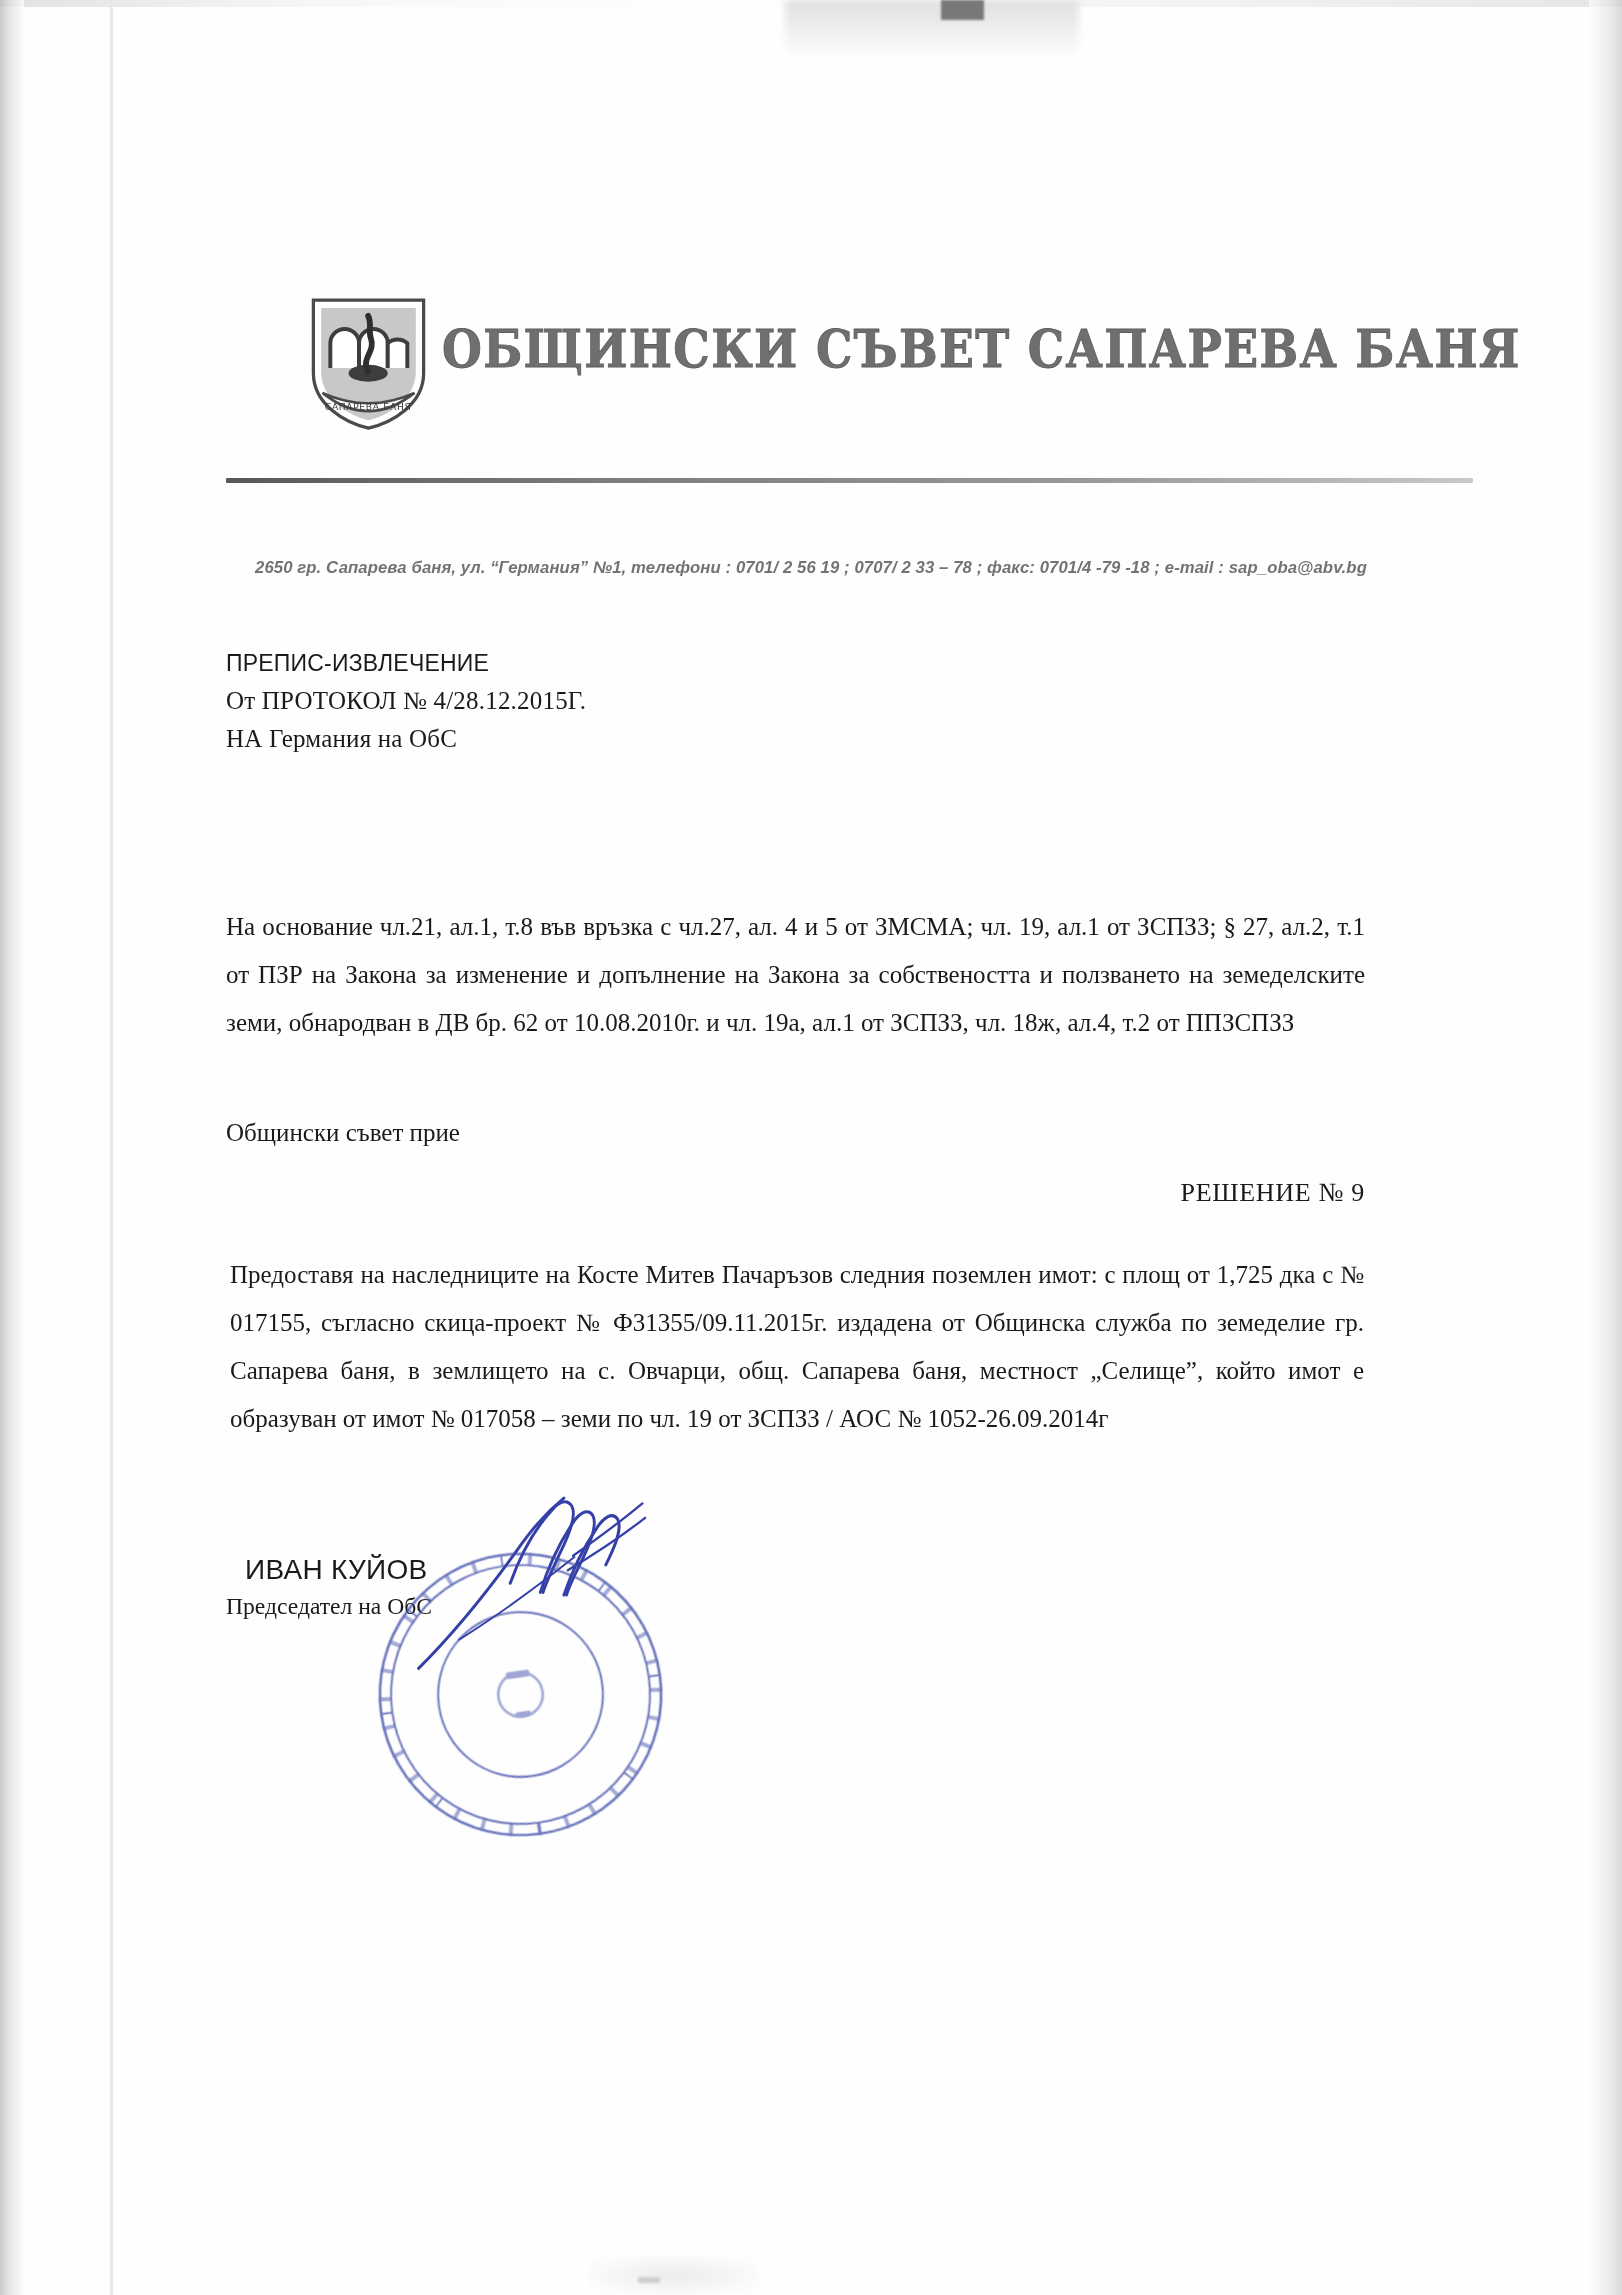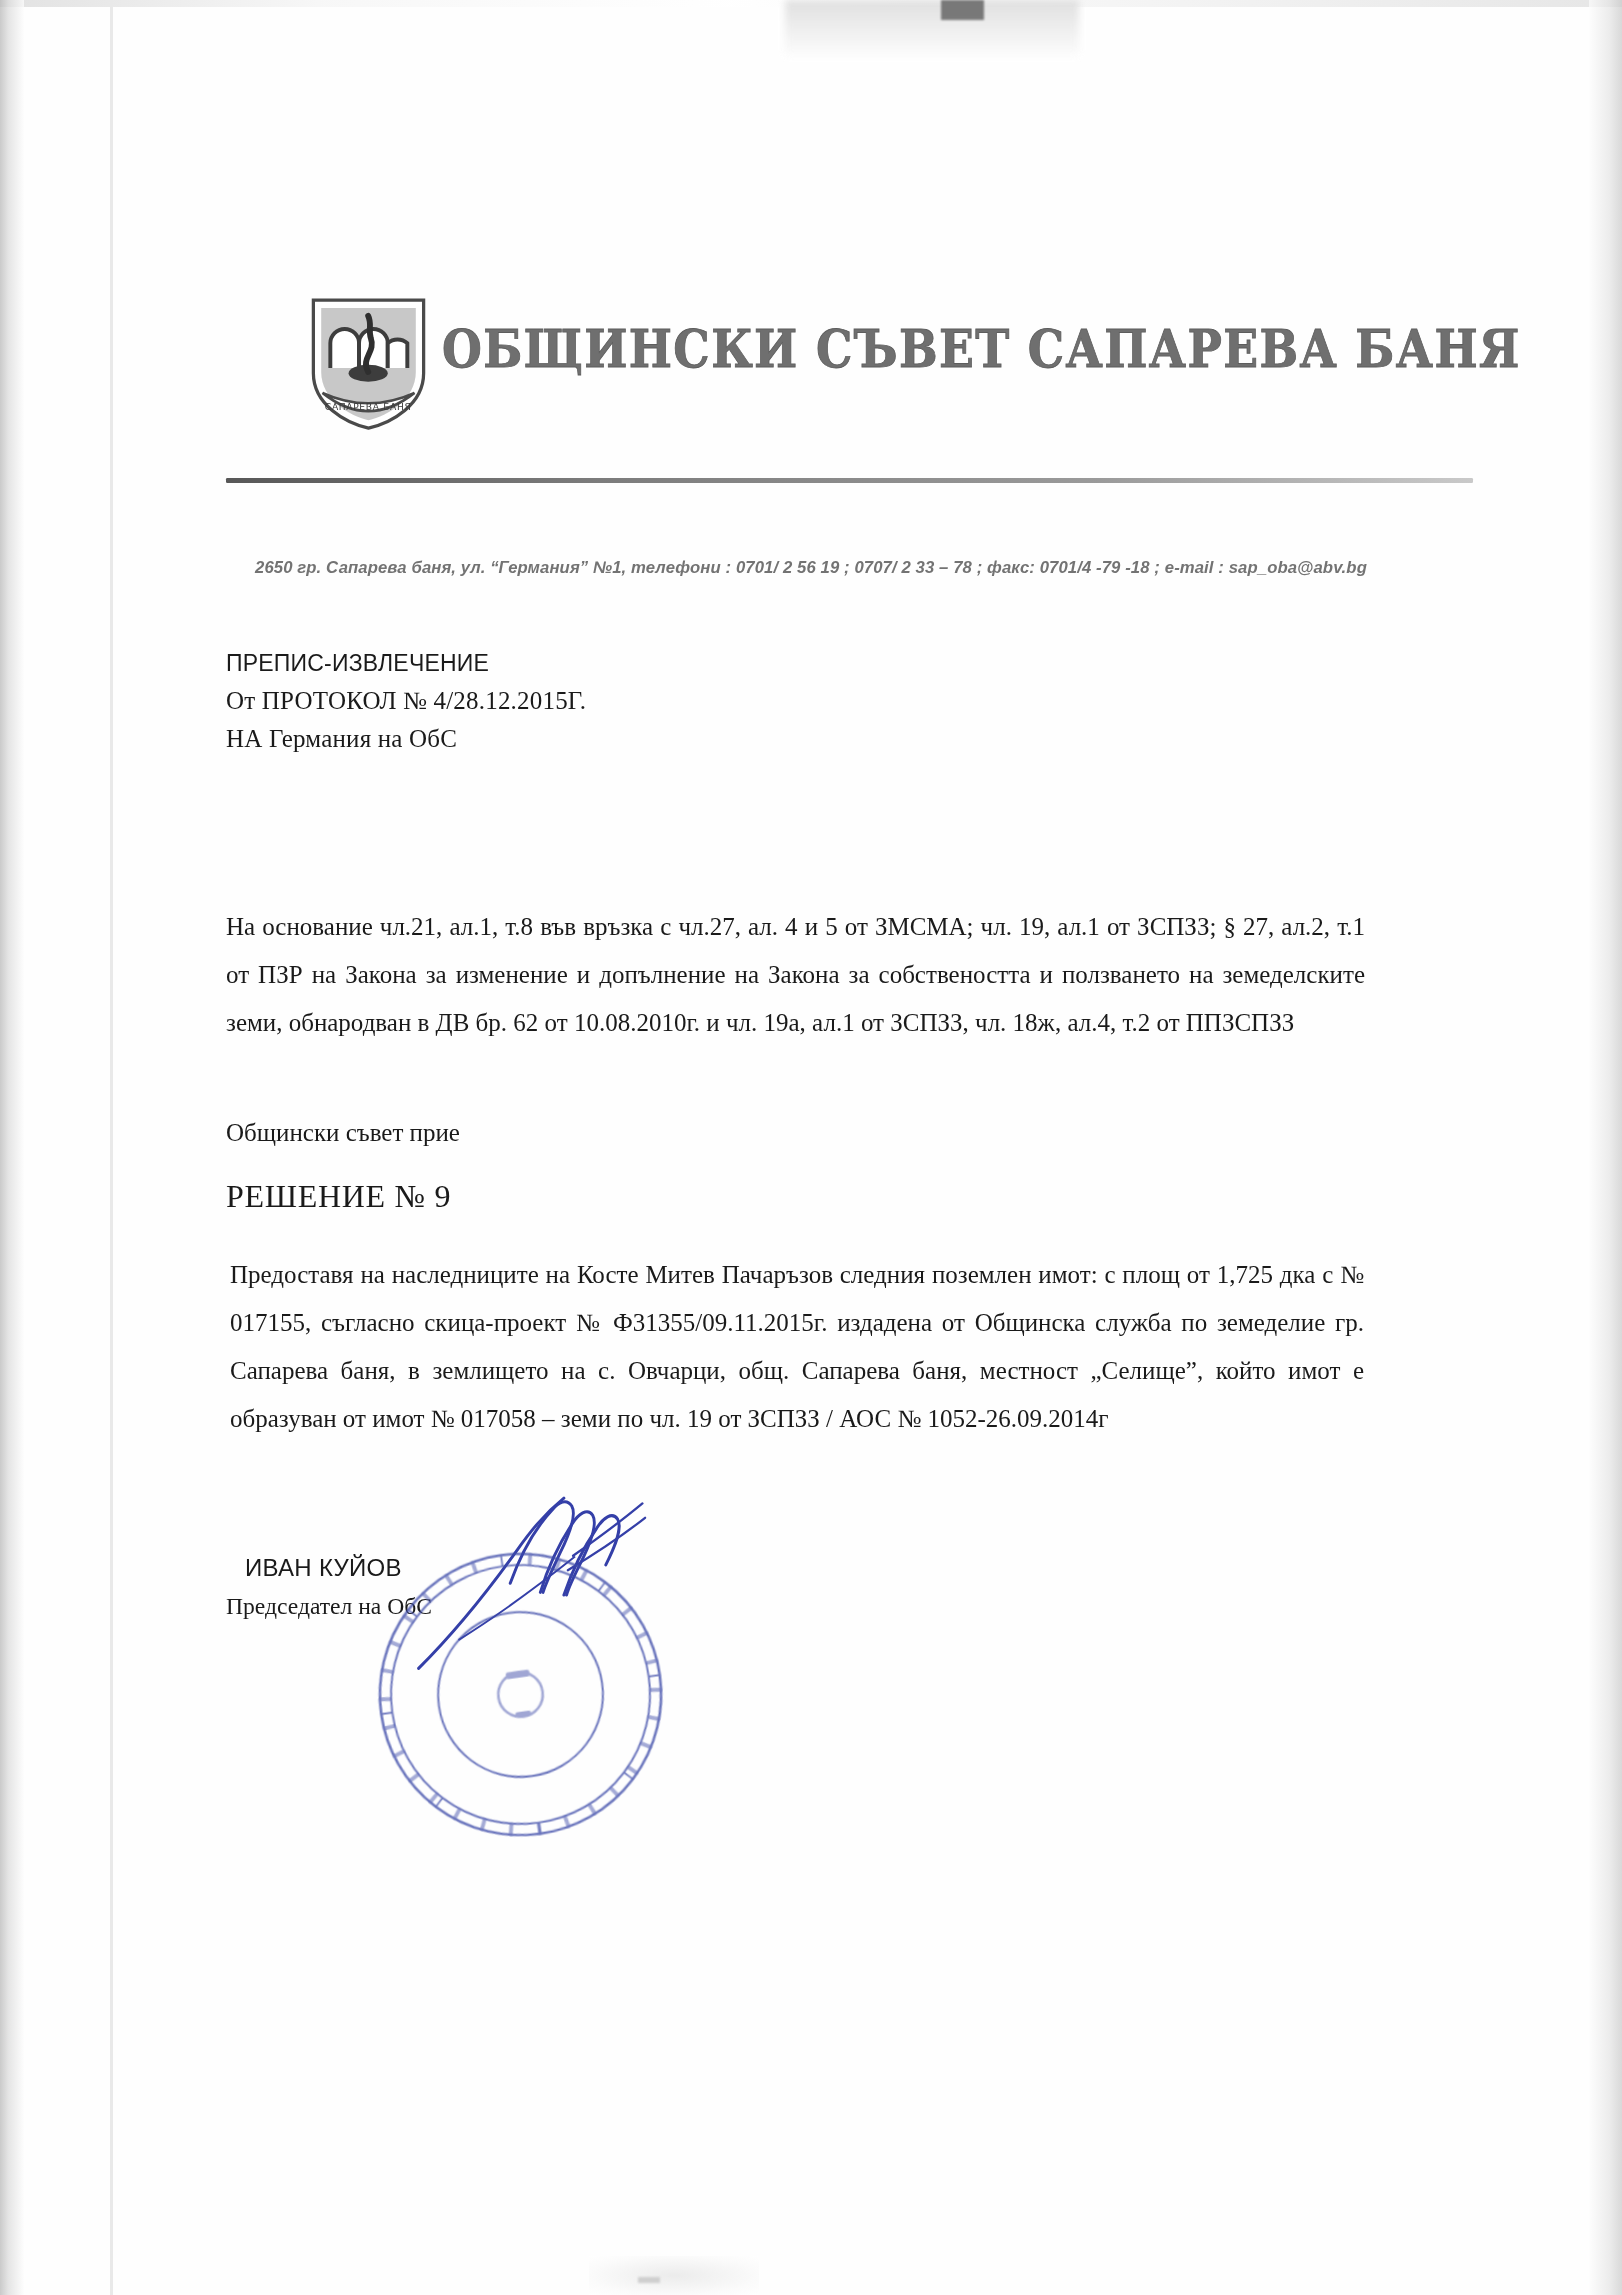--- a/index.html
+++ b/index.html
@@ -166,22 +166,22 @@
     left: 226px;
     top: 1119px;
     font-size: 25px;
   }
 
   .decision-no {
     position: absolute;
     left: 226px;
     top: 1178px;
     width: 1139px;
-    text-align: left;
-    font-size: 32px;
+    text-align: right;
+    font-size: 26px;
     letter-spacing: 0.7px;
   }
 
   .decision-body {
     position: absolute;
     left: 226px;
     top: 1247px;
     width: 1142px;
     font-size: 25px;
     line-height: 48px;
@@ -189,21 +189,21 @@
     text-justify: inter-word;
   }
   .decision-body p { margin: 4px; }
 
   
   .sign-name {
     position: absolute;
     left: 245px;
     top: 1554px;
     font-family: "Liberation Sans", sans-serif;
-    font-size: 24px;
+    font-size: 28px;
     letter-spacing: 0.3px;
   }
   .sign-role {
     position: absolute;
     left: 226px;
     top: 1593px;
     font-family: Liberation Serif, serif;
     font-size: 23.6px;
   }
 

